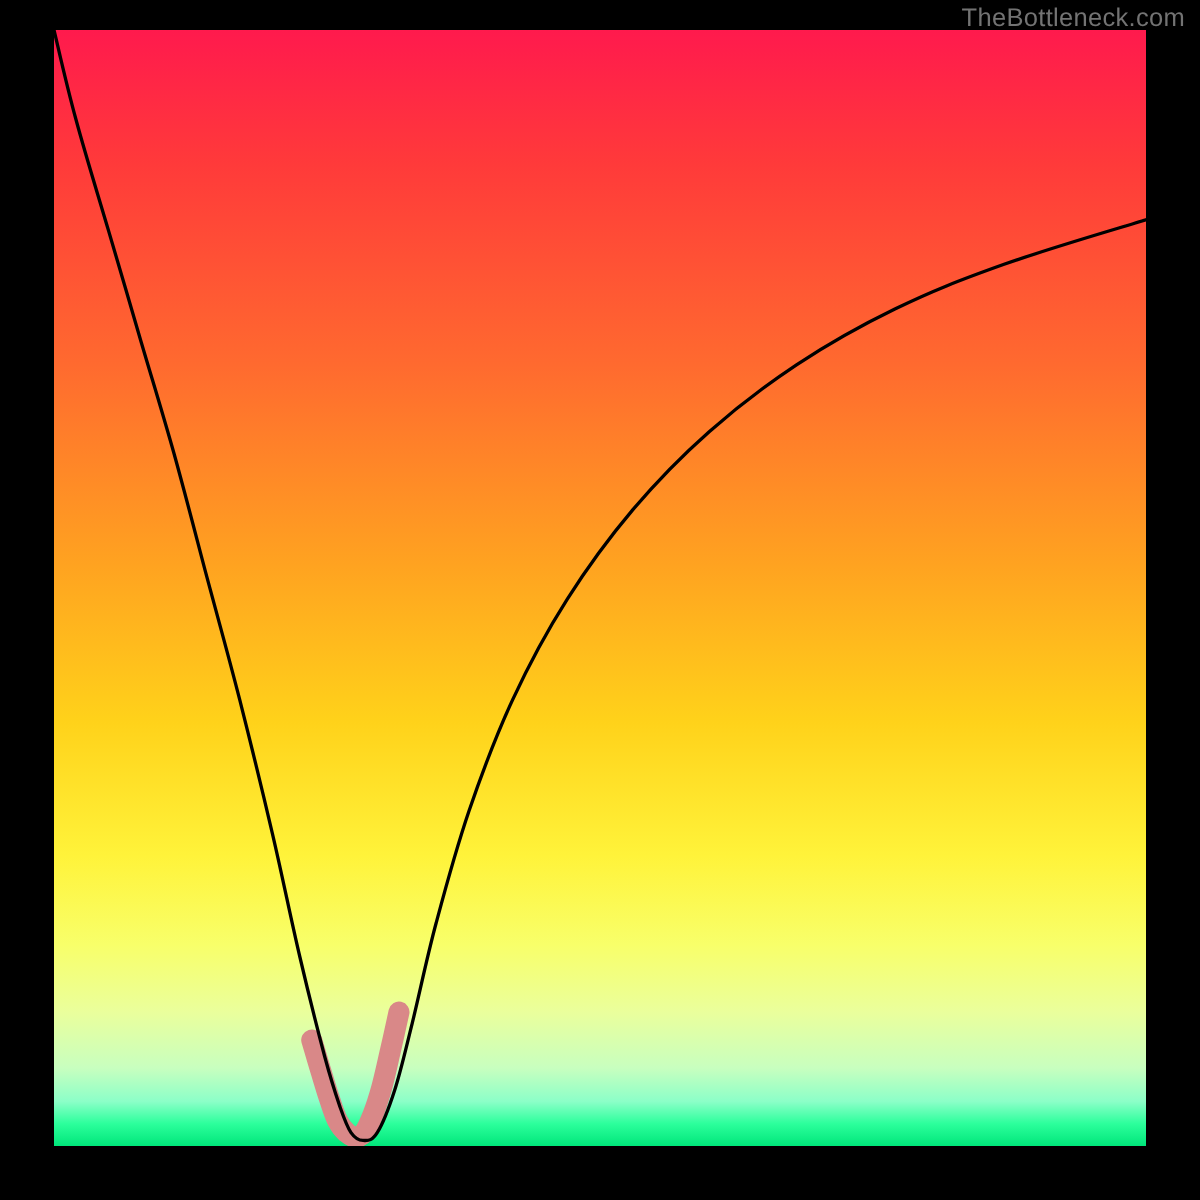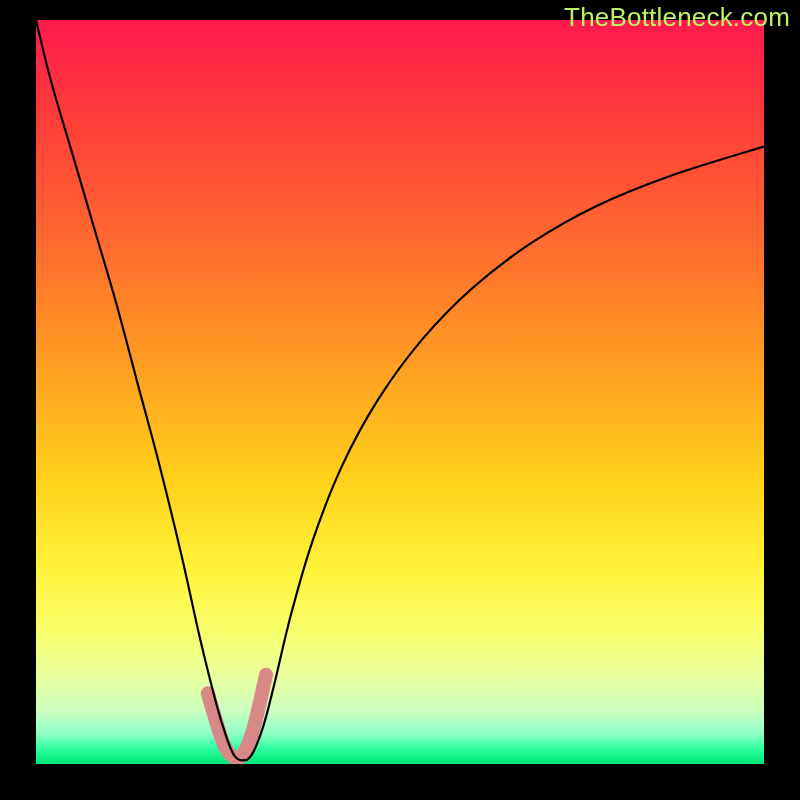--- a/index.html
+++ b/index.html
@@ -50,22 +50,22 @@
   svg.curve {
     position: absolute;
     inset: 0;
     width: 100%;
     height: 100%;
   }
   .watermark {
     position: absolute;
     top: 2px;
     right: 10px;
-    color: #bef264;
-    font-size: 26px;
+    color: #737373;
+    font-size: 17px;
     font-weight: 500;
     letter-spacing: 0.2px;
     user-select: none;
   }
 </style>
 </head>
 <body>
 
 <div class="frame">
 

